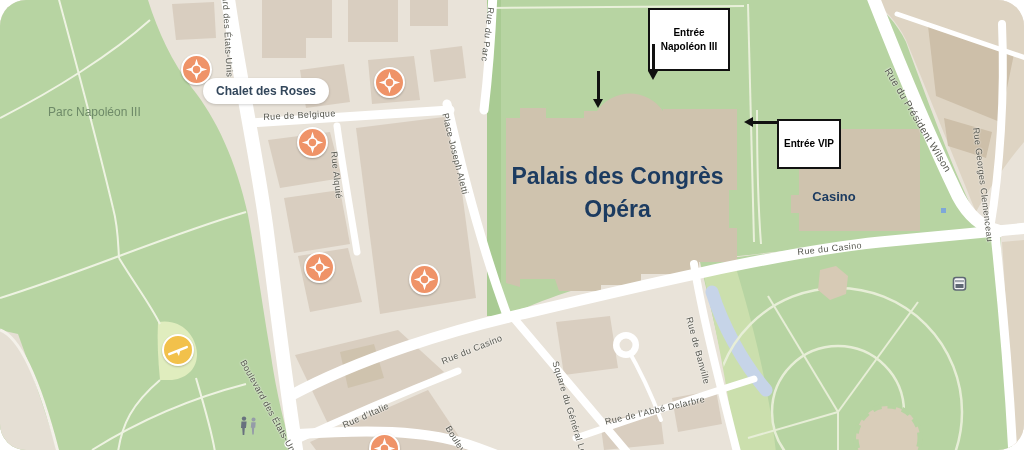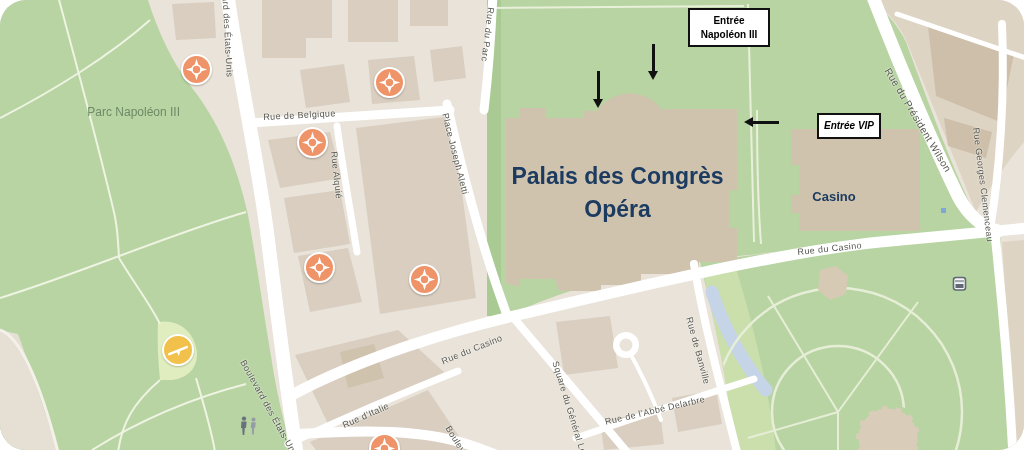--- a/index.html
+++ b/index.html
@@ -10,46 +10,46 @@
   #map svg.base{position:absolute;inset:0;display:block;}
   
   .st{
     position:absolute;font-size:9px;color:#55564e;white-space:nowrap;letter-spacing:.4px;
     transform-origin:0 0;z-index:2;
     text-shadow:0 0 2px rgba(255,255,255,.85),0 0 2px rgba(255,255,255,.85);
   }
   .st.big{font-size:10px;}
   
   .park-label{
-    position:absolute;left:60px;top:105px;width:120px;text-align:right;
+    position:absolute;left:48px;top:105px;width:120px;text-align:left;
     font-size:12px;line-height:1.3;color:#6e8a68;z-index:2;
   }
   .palais-label{
     position:absolute;left:505px;top:160px;width:225px;text-align:center;
     font-size:23px;line-height:1.45;font-weight:700;color:#1c3b60;z-index:3;
   }
   .casino-label{
     position:absolute;left:794px;top:156px;width:80px;text-align:center;
     font-size:13px;font-weight:700;color:#1c3b60;z-index:3;margin-top:33px;
   }
   
   .pill{
     position:absolute;left:203px;top:78px;background:#fff;border-radius:14px;
     padding:6px 13px;font-size:12px;font-weight:700;color:#33475b;z-index:5;
     box-shadow:0 1px 3px rgba(0,0,0,.18);white-space:nowrap;
   }
   
   .co{
     position:absolute;background:#fff;border:2px solid #111;color:#000;
     font-size:10px;font-weight:700;line-height:1.35;text-align:center;
-    padding:4px 5px;z-index:6;margin-left:40px;
+    padding:16px 5px;z-index:6;
   }
   .co.h{left:529px;top:33px;width:70px;}
   .co.n{left:648px;top:8px;width:68px;}
-  .co.v{left:777px;top:113px;white-space:nowrap;font-style:italic;}
+  .co.v{left:777px;top:119px;white-space:nowrap;}
   .arrow-line{position:absolute;background:#111;z-index:6;}
   .ah-down{position:absolute;width:0;height:0;border-left:5px solid transparent;border-right:5px solid transparent;border-top:9px solid #111;z-index:6;}
   .ah-left{position:absolute;width:0;height:0;border-top:5px solid transparent;border-bottom:5px solid transparent;border-right:9px solid #111;z-index:6;}
   
   .poi{
     position:absolute;width:27px;height:27px;border-radius:50%;background:#ef9368;
     border:2.5px solid #fff;box-shadow:0 1px 2px rgba(0,0,0,.25);z-index:4;
   }
   .poi svg{position:absolute;inset:0;}
   .play{
@@ -180,20 +180,21 @@
   <div class="st" style="left:560px;top:360px;transform:rotate(73deg)">Square du Général Leclerc</div>
   <div class="st" style="left:604px;top:417px;transform:rotate(-13deg)">Rue de l’Abbé Delarbre</div>
   <div class="st" style="left:694px;top:316px;transform:rotate(75deg)">Rue de Banville</div>
   <div class="st big" style="left:892px;top:66px;transform:rotate(59deg)">Rue du Président Wilson</div>
   <div class="st" style="left:981px;top:127px;transform:rotate(83deg)">Rue Georges Clemenceau</div>
 
   <div class="park-label">Parc Napoléon III</div>
   <div class="palais-label">Palais des Congrès Opéra</div>
   <div class="casino-label">Casino</div>
 
+  <div class="pill">Chalet des Roses</div>
 
   <div class="arrow-line" style="left:597px;top:71px;width:2.5px;height:29px"></div>
   <div class="ah-down" style="left:593px;top:99px"></div>
 
   <div class="co n">Entrée Napoléon III</div>
   <div class="arrow-line" style="left:652px;top:44px;width:2.5px;height:28px"></div>
   <div class="ah-down" style="left:648px;top:71px"></div>
 
   <div class="co v">Entrée VIP</div>
   <div class="arrow-line" style="left:753px;top:121px;width:26px;height:2.5px"></div>

